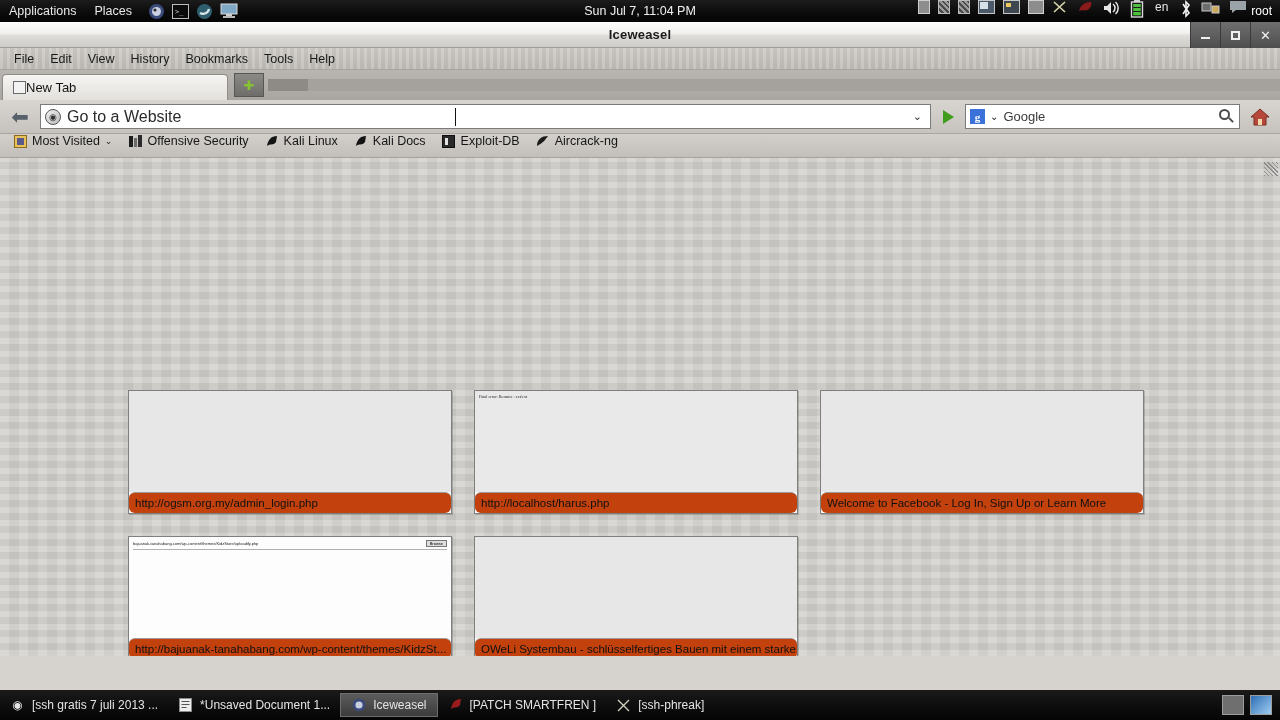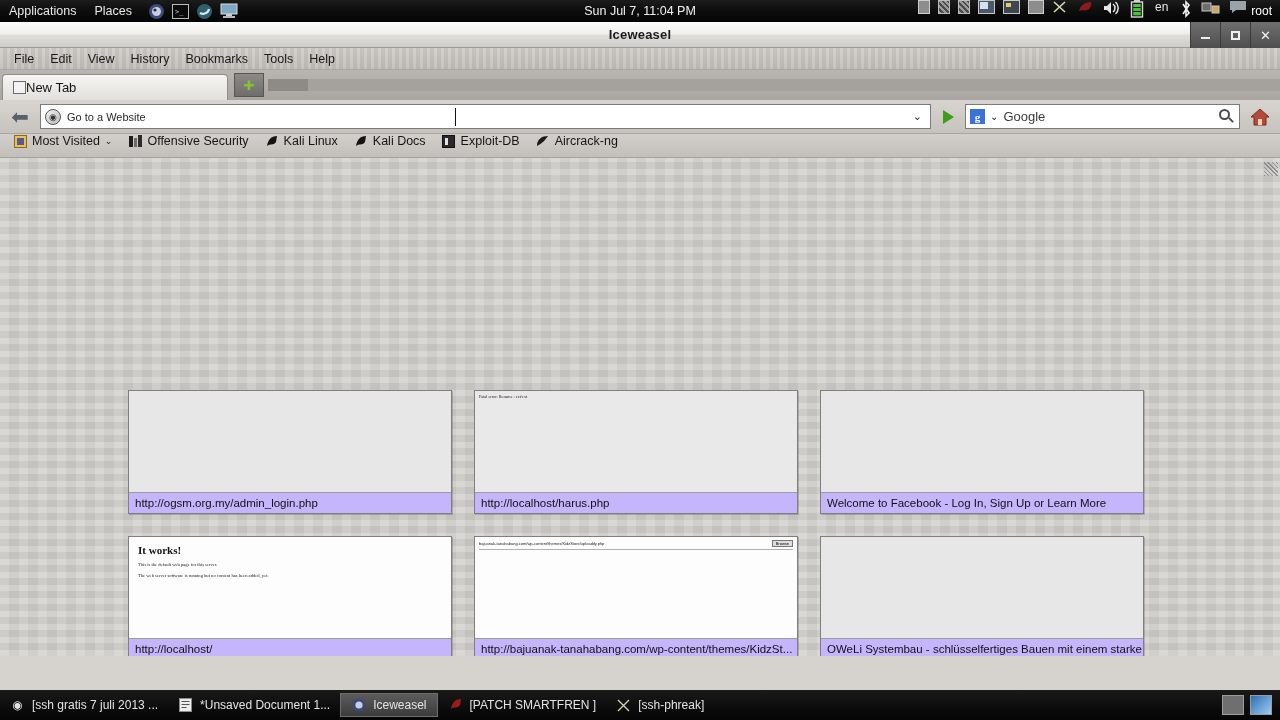--- a/index.html
+++ b/index.html
@@ -108,21 +108,21 @@
   .urlbar {
     flex: 1; height: 25px; display: flex; align-items: center; gap: 6px;
     background: #ffffff; border: 1px solid #7b7b7b; padding: 0 4px;
     position: relative;
   }
   .urlbar .globe {
     width: 16px; height: 16px; border: 1px solid #555; border-radius: 50%;
     background: linear-gradient(135deg,#f0f0f0,#bcbcbc);
     display:flex; align-items:center; justify-content:center; font-size:9px; color:#333;
   }
-  .urlbar .placeholder { font-size: 11px; color: #2b2b2b; flex: 1; }
+  .urlbar .placeholder { font-size: 16px; color: #2b2b2b; flex: 1; }
   .urlbar .caret {
     position:absolute; left: 414px; top: 3px; width: 1px; height: 18px; background: #111;
   }
   .urlbar-chevron { font-size: 11px; color: #333; padding-right: 4px; }
   .go-btn { width: 22px; display: flex; align-items: center; justify-content: center; }
   .go-tri {
     width: 0; height: 0; border-left: 11px solid #3f9c1d;
     border-top: 7px solid transparent; border-bottom: 7px solid transparent;
   }
   .searchbar {
@@ -178,23 +178,23 @@
     gap: 22px 22px;
   }
   .tile {
     width: 324px; height: 124px; background: #fbfbfb;
     border: 1px solid #7f7f7f; box-shadow: 1px 1px 0 rgba(0,0,0,.18);
     display: flex; flex-direction: column; position: relative; overflow: hidden;
   }
   .tile .thumb { flex: 1; background: #e9e9e9; overflow: hidden; position: relative; padding: 3px 4px; }
   .tile .thumb.blank { background: #e7e7e7; }
   .tile .cap {
-    height: 21px; background: #c4b5fd; border-top: 1px solid #9c9c9c;
+    height: 21px; background: #c2410c; border-top: 1px solid #9c9c9c;
     display: flex; align-items: center; padding: 0 6px;
-    font-size: 11.5px; color: #111; white-space: nowrap; overflow: hidden;
+    font-size: 11.5px; color: #111; white-space: nowrap; overflow: hidden; border-radius: 6px;
   }
   .mini-err { font-size: 4.2px; color: #1b1b1b; line-height: 1.5; font-family: "Liberation Serif", serif;}
   .itworks-h { font-size: 11px; font-weight: bold; color: #111; margin: 4px 0 6px 5px; font-family:"Liberation Serif", serif;}
   .itworks-p { font-size: 4.6px; color: #1b1b1b; margin: 0 0 6px 5px; font-family:"Liberation Serif", serif;}
   .kidz-bar {
     display:flex; align-items:center; justify-content:space-between;
     border-bottom: 1px solid #b0b0b0; padding-bottom: 2px;
   }
   .kidz-url { font-size: 4px; color: #222; }
   .kidz-btn { font-size: 4px; border: 1px solid #777; background:#dedede; padding: 0 3px; }
@@ -466,28 +466,20 @@
             <div class="mini-err">Fatal error: Rename : ext/ext</div>
           </div>
           <div class="cap">http://localhost/harus.php</div>
         </div>
 
         <div class="tile">
           <div class="thumb blank"></div>
           <div class="cap">Welcome to Facebook - Log In, Sign Up or Learn More</div>
         </div>
 
-        <div class="tile">
-          <div class="thumb" style="background:#fdfdfd">
-            <div class="itworks-h">It works!</div>
-            <div class="itworks-p">This is the default web page for this server.</div>
-            <div class="itworks-p">The web server software is running but no content has been added, yet.</div>
-          </div>
-          <div class="cap">http://localhost/</div>
-        </div>
 
         <div class="tile">
           <div class="thumb" style="background:#fdfdfd">
             <div class="kidz-bar">
               <span class="kidz-url">bajuanak-tanahabang.com/wp-content/themes/KidzStore/uploadify.php</span>
               <span class="kidz-btn">Browse</span>
             </div>
           </div>
           <div class="cap">http://bajuanak-tanahabang.com/wp-content/themes/KidzSt...</div>
         </div>

